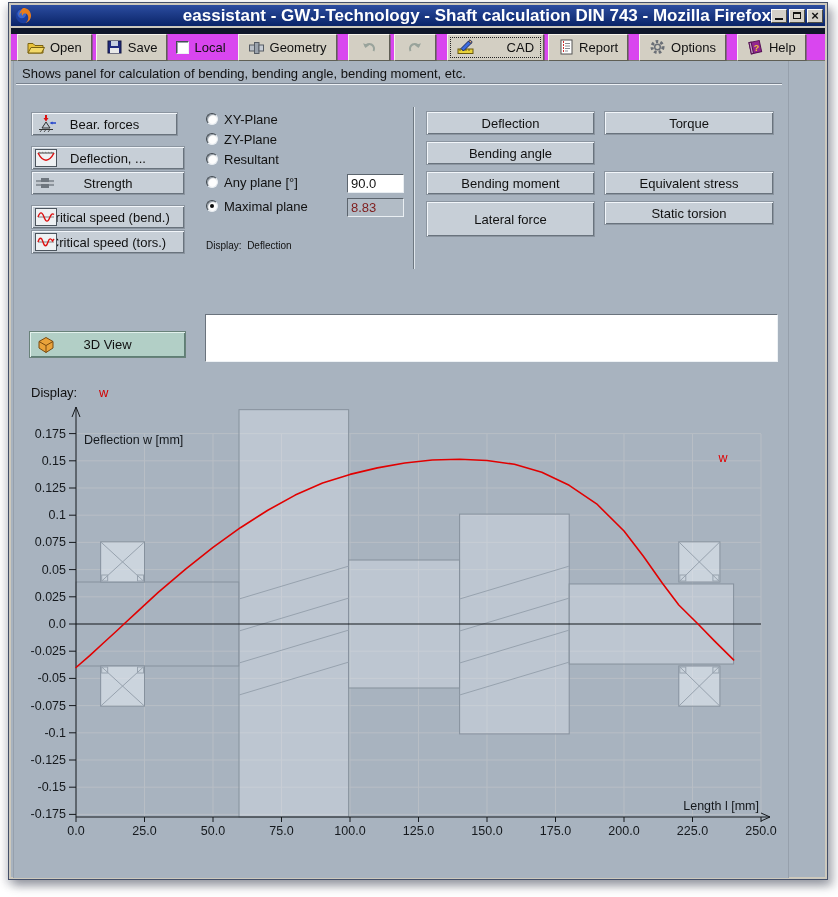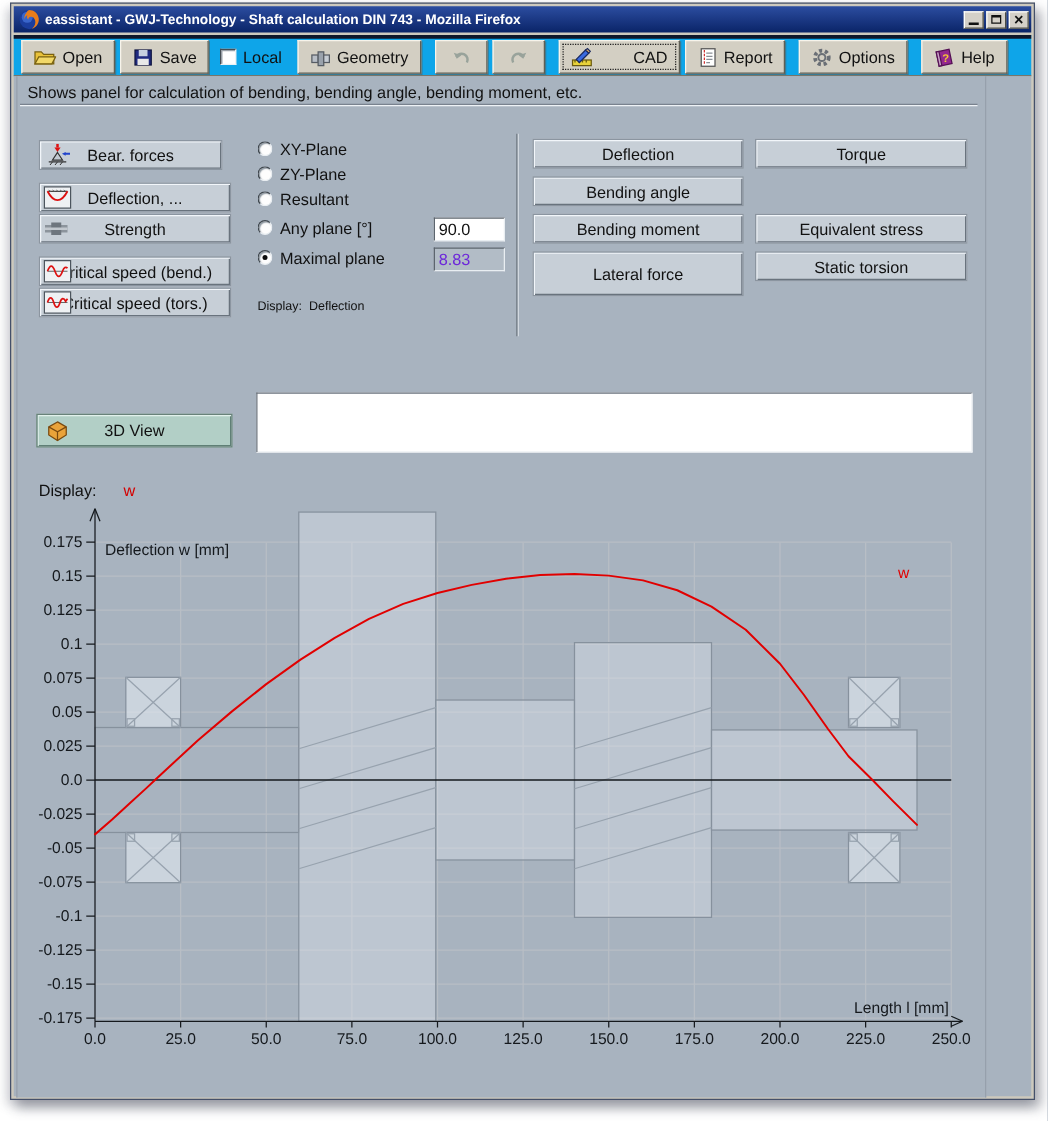--- a/index.html
+++ b/index.html
@@ -6,30 +6,30 @@
   body{width:838px;height:897px;position:relative;background:#ffffff;
        font-family:"Liberation Sans",sans-serif;color:#111;}
   .window{position:absolute;left:8px;top:2px;width:820px;height:878px;box-sizing:border-box;
           background:#cdc9bd;border:1px solid #44506a;
           box-shadow:5px 6px 9px rgba(70,75,90,.45),-3px 4px 8px rgba(70,75,90,.22);}
   
   .titlebar{position:absolute;left:2px;top:2px;right:2px;height:21px;
             background:linear-gradient(180deg,#2c4da0,#0a2468);
             display:flex;align-items:center;padding:0 2px;box-sizing:border-box;}
   .fficon{width:17px;height:17px;margin:0 4px 0 2px;flex:none;}
-  .title{color:#fff;font-weight:bold;font-size:11px;flex:1;white-space:nowrap;overflow:hidden;}
+  .title{color:#fff;font-weight:bold;font-size:17px;flex:1;white-space:nowrap;overflow:hidden;text-align:right;}
   .wbtns{display:flex;gap:2px;flex:none;}
   .wbtn{width:16px;height:14px;background:#d4d0c8;border:1px solid;box-sizing:border-box;
         border-color:#fdfdfb #4c4c44 #4c4c44 #fdfdfb;display:flex;align-items:center;justify-content:center;position:relative;}
   .wbtn.min::after{content:"";position:absolute;left:3px;bottom:2px;width:8px;height:2px;background:#111;}
   .wbtn.max::after{content:"";width:8px;height:7px;box-sizing:border-box;border:1px solid #111;border-top-width:2px;}
   .wbtn.close{font-size:13px;font-weight:bold;line-height:1;color:#111;}
   
-  .toolbar{position:absolute;left:2px;top:25px;right:2px;height:33px;background:#0ea5e9;
-           border-top:3px solid #0f172a;border-bottom:1px solid #76766c;
+  .toolbar{position:absolute;left:2px;top:25px;right:2px;height:33px;background:#d946ef;
+           border-top:6px solid #0f172a;border-bottom:1px solid #76766c;
            display:flex;align-items:center;padding:0 6px;box-sizing:border-box;}
   .tbtn{height:27px;display:flex;align-items:center;gap:5px;padding:0 9px;background:#d3cfc3;
         border:1px solid;border-color:#f7f4eb #5f5f55 #5f5f55 #f7f4eb;
         box-shadow:1px 1px 0 rgba(90,90,80,.55);font-size:13px;color:#111;margin-right:4px;
         font-family:inherit;cursor:default;}
   .tbtn.focus-cad{outline:1px dotted #222;outline-offset:-4px;gap:32px;}
   .localbox{display:flex;align-items:center;gap:5px;margin:0 12px 0 5px;font-size:13px;}
   .checkbox{width:13px;height:13px;background:#fff;border:1px solid;box-sizing:border-box;
             border-color:#454d54 #eef2f5 #eef2f5 #454d54;box-shadow:inset 1px 1px 0 #9aa2aa;}
   .mlg{margin-left:7px;}
@@ -47,21 +47,21 @@
   .panelbtn .icoabs{position:absolute;left:3px;top:50%;transform:translateY(-50%);display:flex;}
   .iconbox{width:22px;height:18px;background:#eef1f3;border:1px solid #4c555e;box-sizing:border-box;
            display:flex;align-items:center;justify-content:center;}
   .radiorow{position:absolute;display:flex;align-items:center;gap:6px;font-size:13px;height:16px;}
   .radio{width:12px;height:12px;border-radius:50%;background:#fdfdfd;border:1px solid;box-sizing:border-box;
          border-color:#3f474e #e8edf1 #e8edf1 #3f474e;box-shadow:inset 1px 1px 1px #8d97a0;position:relative;flex:none;}
   .radio.sel::after{content:"";position:absolute;left:3px;top:3px;width:4px;height:4px;border-radius:50%;background:#0b0b0b;}
   .numinput{position:absolute;width:57px;height:19px;box-sizing:border-box;border:1px solid;
             border-color:#5c656e #e9eef2 #e9eef2 #5c656e;background:#fff;font-size:13px;
             font-family:inherit;padding:0 3px;color:#111;}
-  .numinput:disabled{background:#b2bcc6;color:#6d28d9;}
+  .numinput:disabled{background:#b2bcc6;color:#7f1d1d;}
   .vdivider{position:absolute;left:399px;top:46px;width:0;height:162px;
             border-left:1px solid #6e7881;border-right:1px solid #dfe6ec;}
   .infotext{position:absolute;font-size:10px;}
   .view3d{background:#b2cfc6;box-shadow:inset 1px 1px 0 #e2f1ec,inset -1px -1px 0 #5f7f75;border:1px solid #69827a;}
   .whitebox{position:absolute;left:191px;top:253px;width:573px;height:48px;background:#fff;
             border:1px solid;border-color:#6a737d #eef2f5 #eef2f5 #6a737d;box-sizing:border-box;}
   .displayrow{position:absolute;left:17px;top:324px;font-size:13px;}
   .displayrow .wred{color:#d40000;margin-left:18px;}
   #chart-svg{position:absolute;left:0;top:330px;}
   #chart-svg text{font-family:"Liberation Sans",sans-serif;font-size:12.5px;fill:#15191d;}

